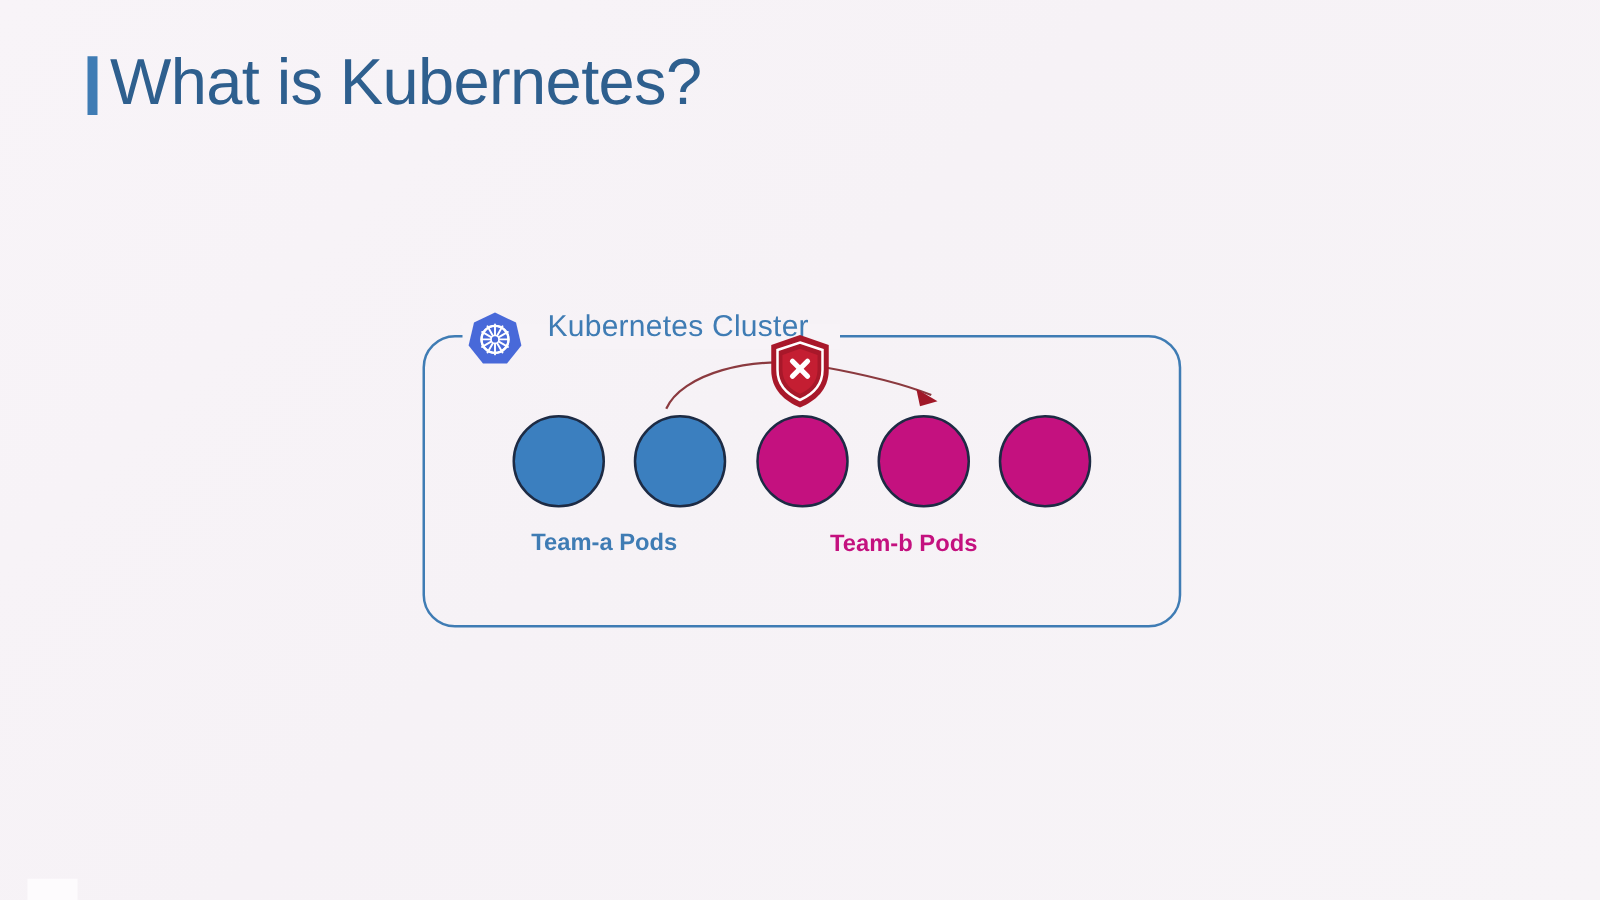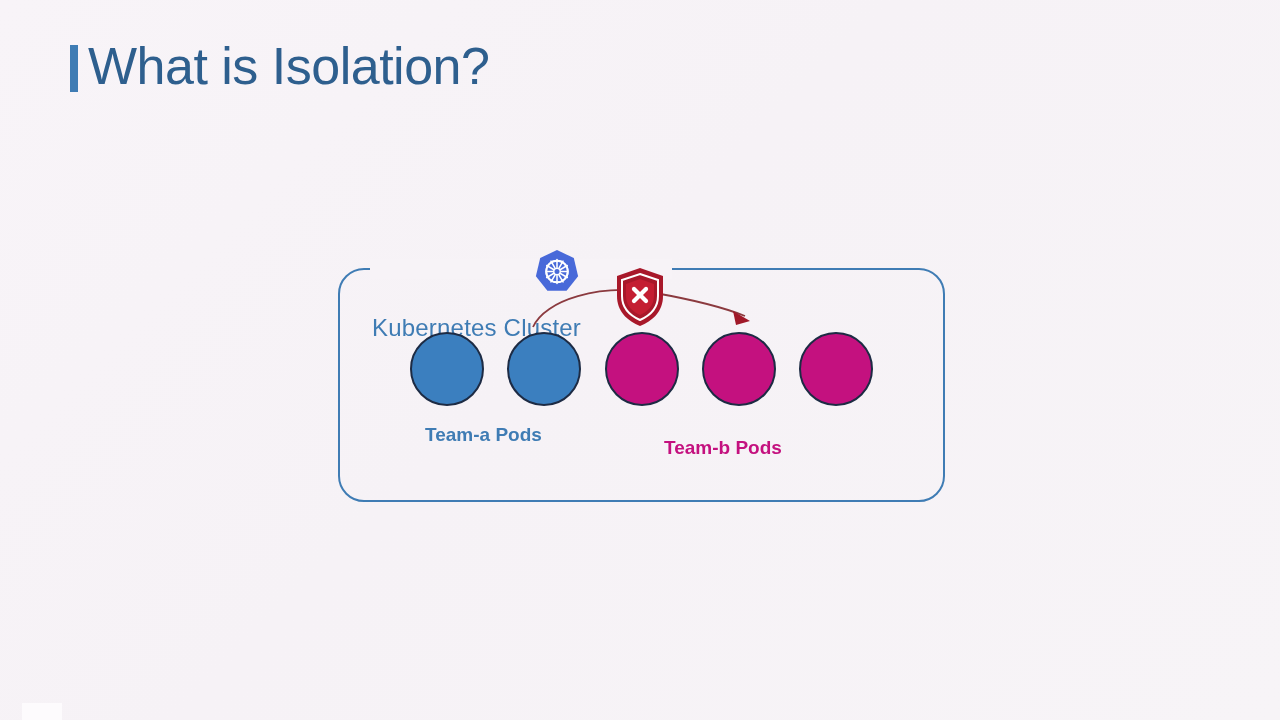--- a/index.html
+++ b/index.html
@@ -63,24 +63,23 @@
     top: 259px;
     width: 302px;
     height: 20px;
     background: #f7f3f7;
   }
   .cluster-label {
     position: absolute;
     left: 372px;
     top: 248px;
     display: flex;
-    align-items: flex-end;
+    align-items: flex-start;
     gap: 18px;
     white-space: nowrap;
-    flex-direction: column;
   }
   .cluster-label-text {
     font-size: 24px;
     color: #3f7cb4;
     font-weight: 400;
     letter-spacing: 0.2px;
   }
   .k8s-logo {
     width: 48px;
     height: 48px;
@@ -100,21 +99,21 @@
   .pod.blue  { background: #3b7fbf; }
   .pod.pink  { background: #c4117f; }
 
   .pod-label {
     position: absolute;
     font-size: 19px;
     font-weight: bold;
     white-space: nowrap;
   }
   .pod-label.blue { color: #3f7cb4; left: 425px; top: 424px; }
-  .pod-label.pink { color: #c4117f; left: 664px; top: 425px; margin-top: 12px; }
+  .pod-label.pink { color: #c4117f; left: 664px; top: 425px; }
 
   
   .overlay {
     position: absolute;
     left: 0;
     top: 0;
     width: 1280px;
     height: 720px;
     pointer-events: none;
   }
@@ -129,21 +128,21 @@
     background: #fdfbfd;
   }
 </style>
 </head>
 <body>
 
 <div class="slide">
 
   <div class="title-row">
     <div class="title-accent"></div>
-    <div class="title-text">What is Isolation?</div>
+    <div class="title-text">What is Kubernetes?</div>
   </div>
 
   <div class="cluster-box"></div>
   <div class="cluster-label-mask"></div>
 
   <div class="cluster-label">
     <span>
       <svg class="k8s-logo" viewBox="0 0 100 100" xmlns="http://www.w3.org/2000/svg">
         <polygon points="50,4 85,21 94,59 70,89 30,89 6,59 15,21" fill="#4869d9"></polygon>
         <g fill="none" stroke="#ffffff" stroke-width="3.2" stroke-linecap="round">

